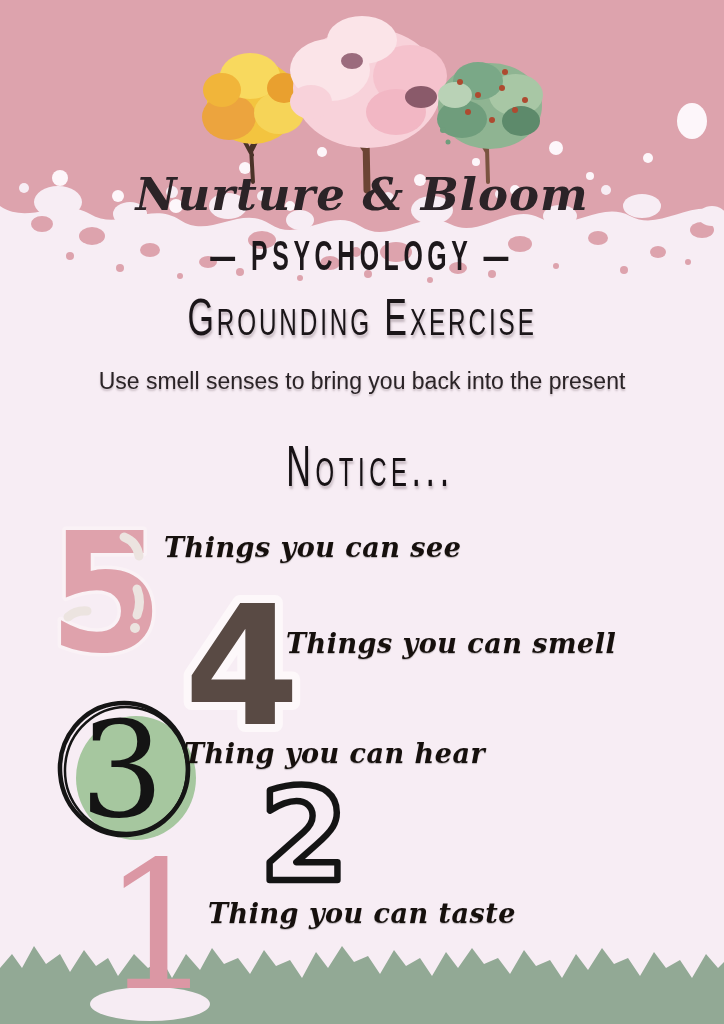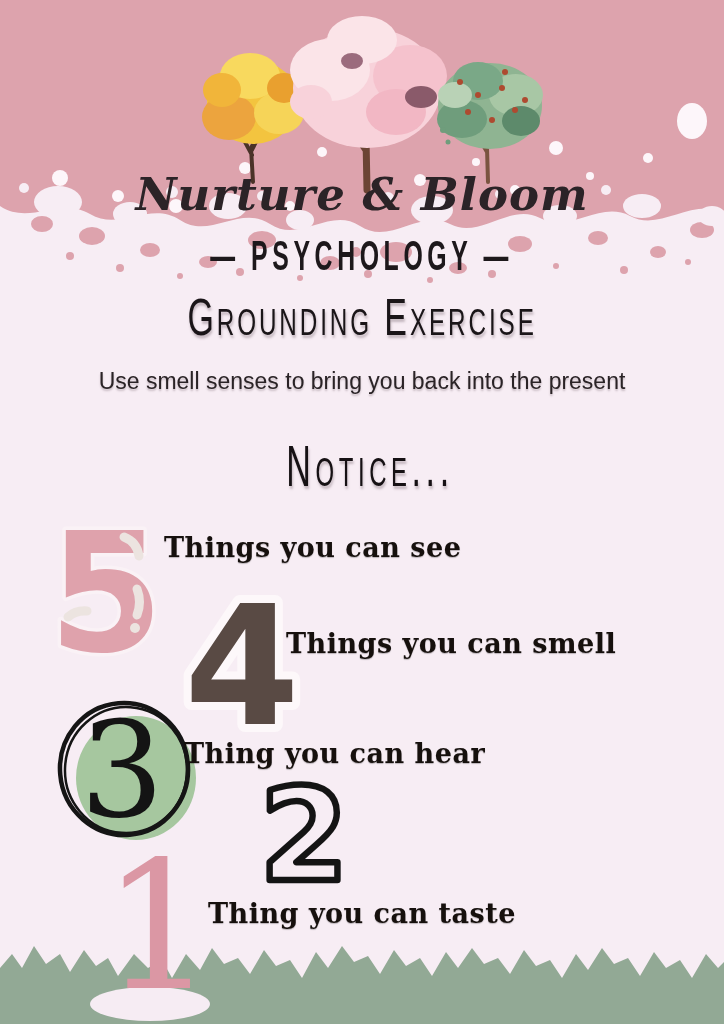--- a/index.html
+++ b/index.html
@@ -32,21 +32,21 @@
     font-size:23px;color:#2a2326;text-shadow:0 2px 2px rgba(90,70,80,.3);
   }
   .notice{top:446px;left:8px;width:724px;text-align:center;}
   .notice span{
     display:inline-block;transform:scale(0.92,1.55);transform-origin:center;
     font-variant:small-caps;font-size:37px;font-weight:400;letter-spacing:5px;
     color:#161114;text-shadow:1px 2px 2px rgba(80,60,70,.3);
   }
   
   .script{
-    font-family:"DejaVu Serif",serif;font-weight:bold;
+    font-family:"DejaVu Serif",serif;font-style:italic;font-weight:bold;
     font-size:27px;color:#16100d;letter-spacing:.5px;white-space:nowrap;
     text-shadow:0 1px 1px rgba(0,0,0,.25);
   }
   .num-one{
     font-family:"DejaVu Serif",serif;font-size:178px;line-height:.8;
     color:#db97a4;z-index:3;
   }
   .z2{z-index:2;margin-left:24px;}
 </style>
 </head>

